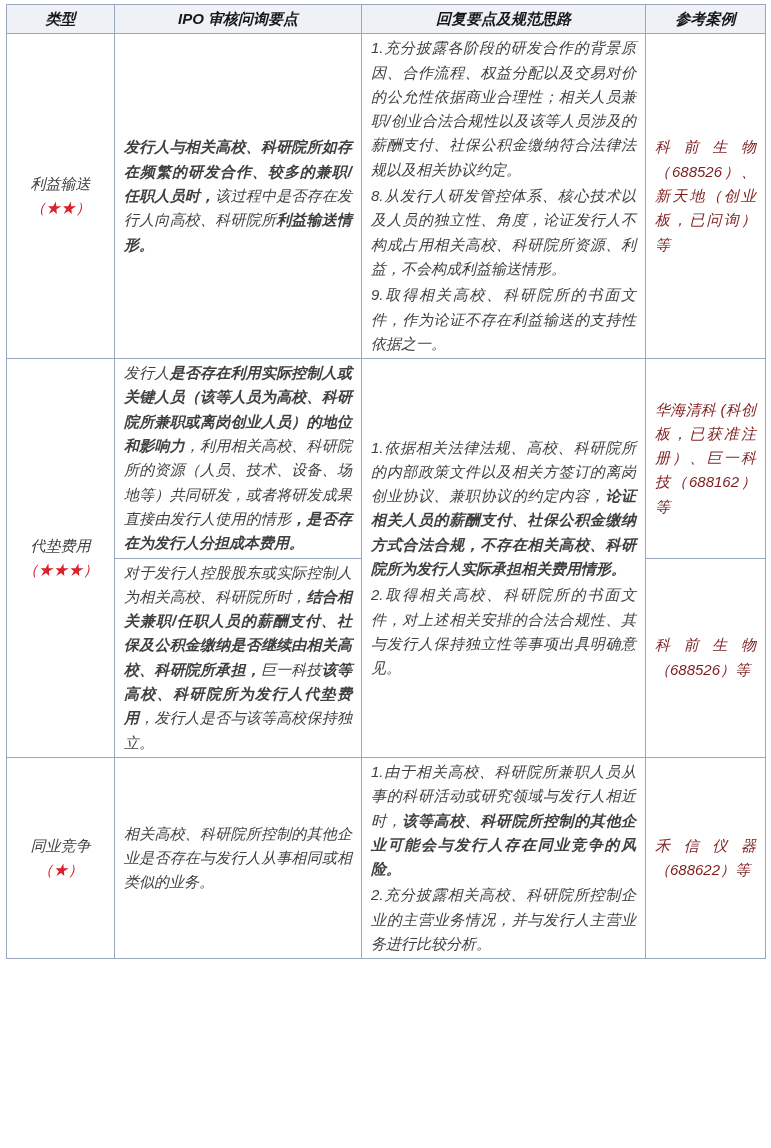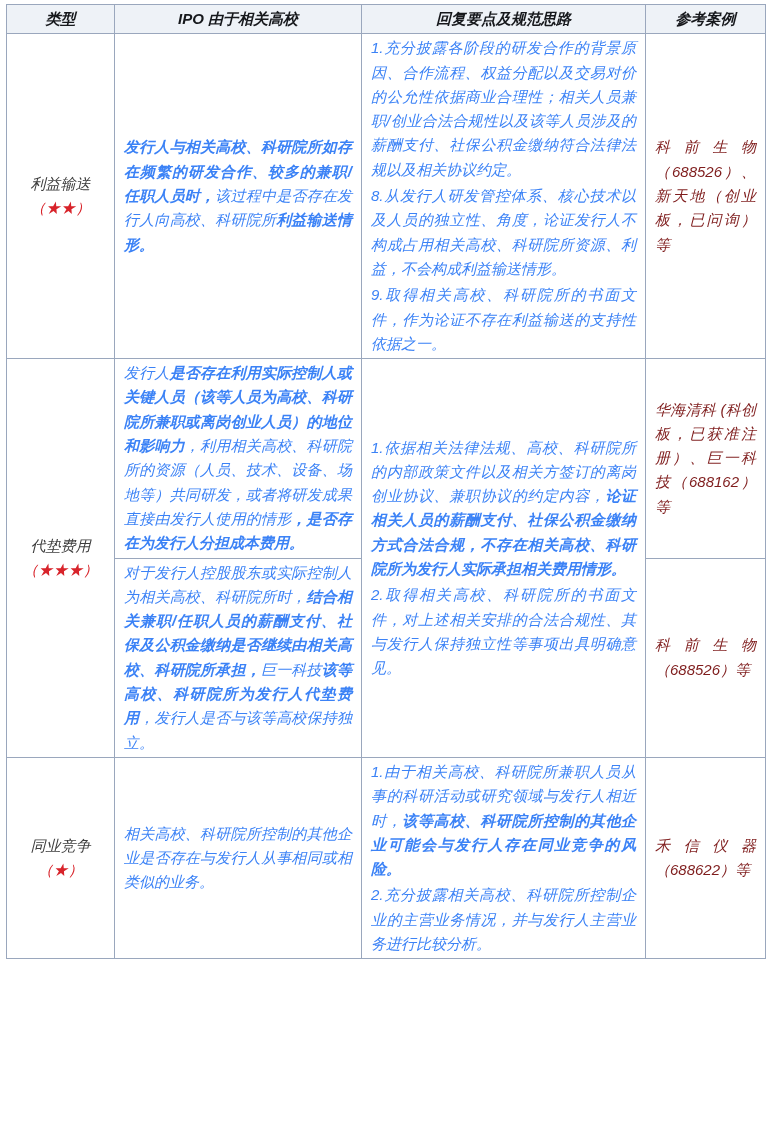--- a/index.html
+++ b/index.html
@@ -52,21 +52,21 @@
     margin-left: 36px;
   }
   td.type-cell .stars {
     color: #d8232a;
     display: block;
     white-space: nowrap;
   }
   td.body-cell {
     text-align: justify;
     text-justify: inter-ideograph;
-    color: #3b82f6;
+    color: #404040;
   }
   td.case-cell {
     text-align: justify;
     text-justify: inter-ideograph;
     color: #7f1d1d;
     font-size: 13.5px;
     line-height: 1.8;
     padding: 8px 8px;
   }
   .para { margin: 0 0 2px 0; }
@@ -80,21 +80,21 @@
   <table class="matrix">
     <colgroup>
       <col class="c-type">
         <col class="c-point">
         <col class="c-answer">
         <col class="c-case">
     </colgroup>
     <thead>
       <tr>
         <th>类型</th>
-        <th>IPO 由于相关高校</th>
+        <th>IPO 审核问询要点</th>
         <th>回复要点及规范思路</th>
         <th>参考案例</th>
       </tr>
     </thead>
     <tbody id="tbody">
         <tr>
           <td class="type-cell" rowspan="1"><span>利益输送</span><span class="stars">（★★）</span></td>
           <td class="body-cell">
             <div class="para"><b>发行人与相关高校、科研院所如存在频繁的研发合作、较多的兼职/任职人员时，</b><span>该过程中是否存在发行人向高校、科研院所</span><b>利益输送情形。</b></div>
           </td>

